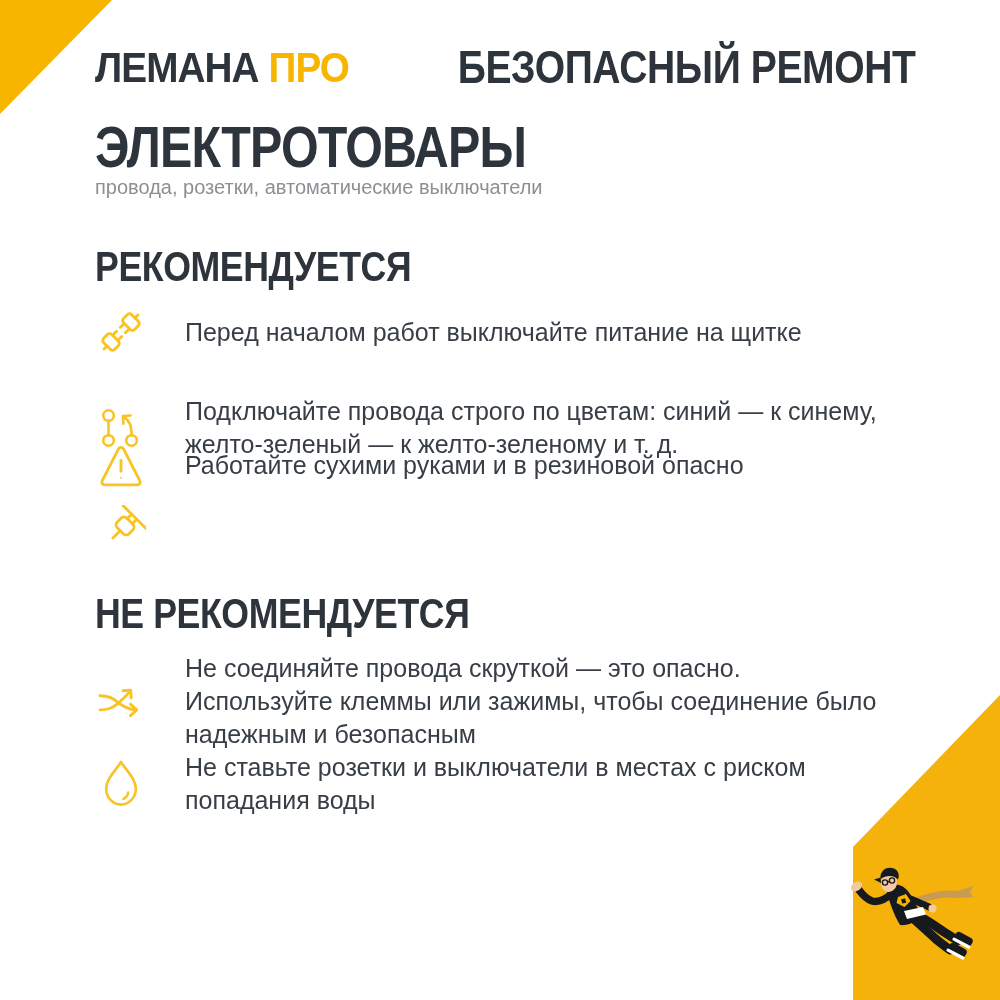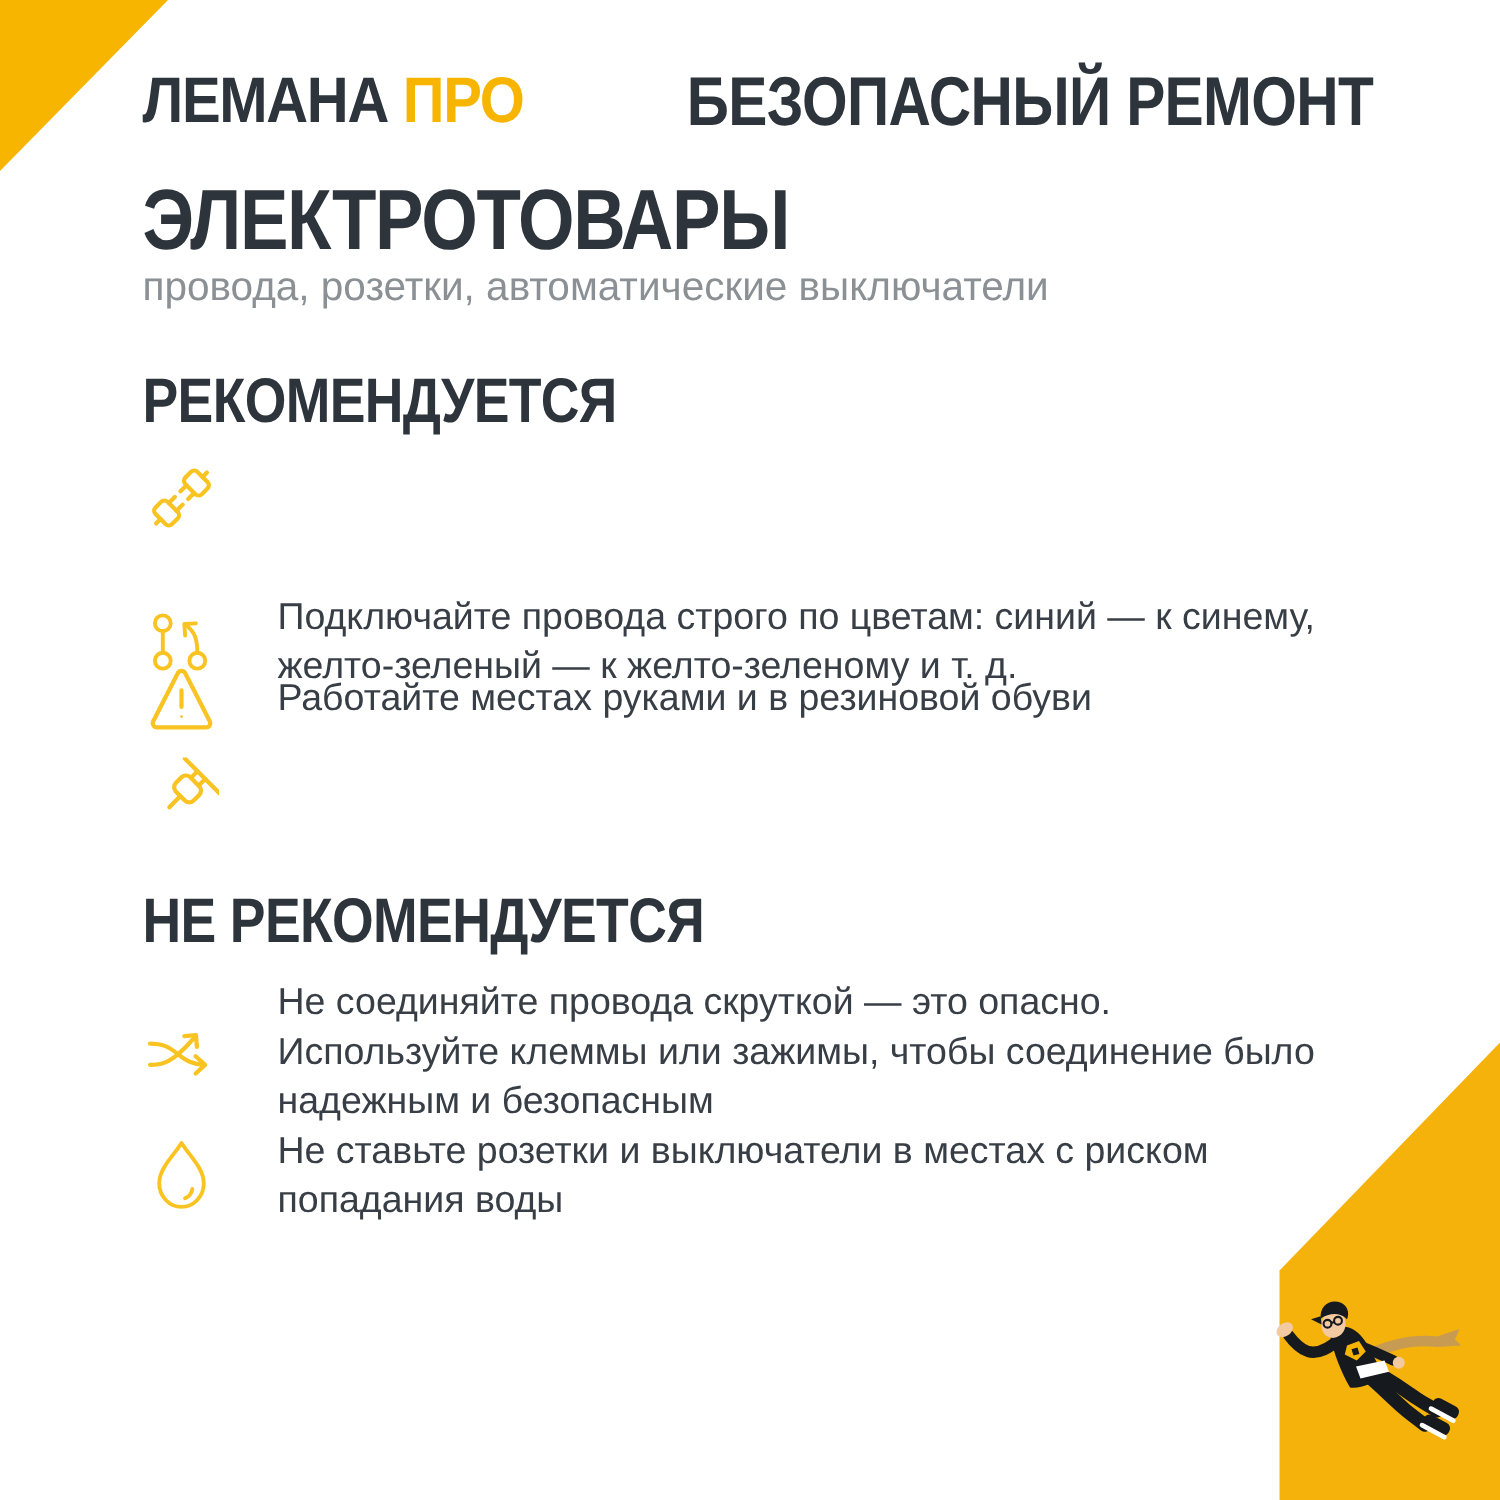--- a/index.html
+++ b/index.html
@@ -16,21 +16,21 @@
     justify-content:space-between;align-items:center;}
   .logo{font-weight:900;font-size:43px;color:#2e343b;letter-spacing:-1px;
     transform:scaleX(0.9);transform-origin:left center;white-space:nowrap;}
   .logo .accent{color:#f7b500;}
   .campaign{font-weight:900;font-size:46px;color:#2e343b;letter-spacing:-0.5px;
     transform:scaleX(0.85);transform-origin:right center;white-space:nowrap;}
 
   .page-title{position:absolute;left:95px;top:114px;font-weight:900;font-size:57px;
     color:#2e343b;letter-spacing:-1px;transform:scaleX(0.85);transform-origin:left center;
     white-space:nowrap;}
-  .page-subtitle{position:absolute;left:95px;top:176px;font-size:27px;color:#8b9095;}
+  .page-subtitle{position:absolute;left:95px;top:176px;font-size:20px;color:#8b9095;}
 
   .section-heading{position:absolute;left:95px;font-weight:900;font-size:42px;
     color:#2e343b;letter-spacing:-0.5px;transform:scaleX(0.85);transform-origin:left center;
     white-space:nowrap;}
   .section-heading.rec{top:243px;}
   .section-heading.nrec{top:590px;}
 
   .row{position:absolute;left:95px;display:flex;align-items:center;width:850px;}
   .row .iconbox{width:52px;min-width:52px;height:62px;display:flex;align-items:center;
     justify-content:center;color:#f9c321;}
@@ -81,20 +81,21 @@
           <line x1="24" y1="5" x2="24" y2="1"></line>
           <line x1="20.5" y1="16" x2="20.5" y2="21.5"></line>
           <line x1="27.5" y1="16" x2="27.5" y2="21.5"></line>
           <rect x="16.5" y="32" width="15" height="11" rx="3"></rect>
           <line x1="24" y1="43" x2="24" y2="47"></line>
           <line x1="20.5" y1="32" x2="20.5" y2="26.5"></line>
           <line x1="27.5" y1="32" x2="27.5" y2="26.5"></line>
         </g>
       </svg>
     </div>
+    <div class="itext">Перед началом работ выключайте питание на щитке</div>
   </div>
 
   <div class="row r2">
     <div class="iconbox">
       <svg width="46" height="50" viewBox="0 0 48 48" fill="none" stroke="currentColor" stroke-width="2.7" stroke-linecap="round" stroke-linejoin="round">
         <circle cx="11" cy="11" r="5.5"></circle>
         <circle cx="11" cy="37" r="5.5"></circle>
         <line x1="11" y1="16.5" x2="11" y2="31.5"></line>
         <circle cx="35" cy="37" r="5.5"></circle>
         <path d="M35 31.5 C 35 22 33.5 17.5 27.5 12.5"></path>
@@ -106,21 +107,21 @@
   </div>
 
   <div class="row r3">
     <div class="iconbox">
       <svg width="50" height="50" viewBox="0 0 48 48" fill="none" stroke="currentColor" stroke-width="2.7" stroke-linecap="round" stroke-linejoin="round">
         <path d="M21.7 8.3 a2.7 2.7 0 0 1 4.6 0 L42 39 a2.7 2.7 0 0 1 -2.3 4.1 H8.3 A2.7 2.7 0 0 1 6 39 Z"></path>
         <line x1="24" y1="19.5" x2="24" y2="30"></line>
         <circle cx="24" cy="36.2" r="0.9" fill="currentColor" stroke="none"></circle>
       </svg>
     </div>
-    <div class="itext">Работайте местах руками и в резиновой обуви</div>
+    <div class="itext">Работайте сухими руками и в резиновой опасно</div>
   </div>
 
   <div class="row r4">
     <div class="iconbox">
       <svg width="50" height="50" viewBox="0 0 48 48" fill="none" stroke="currentColor" stroke-width="2.7" stroke-linecap="round" stroke-linejoin="round">
         <g transform="rotate(45 24 24)">
           <rect x="16" y="12" width="16" height="13" rx="4"></rect>
           <line x1="20.5" y1="12" x2="20.5" y2="6"></line>
           <line x1="27.5" y1="12" x2="27.5" y2="6"></line>
           <line x1="9" y1="6" x2="41" y2="6"></line>

